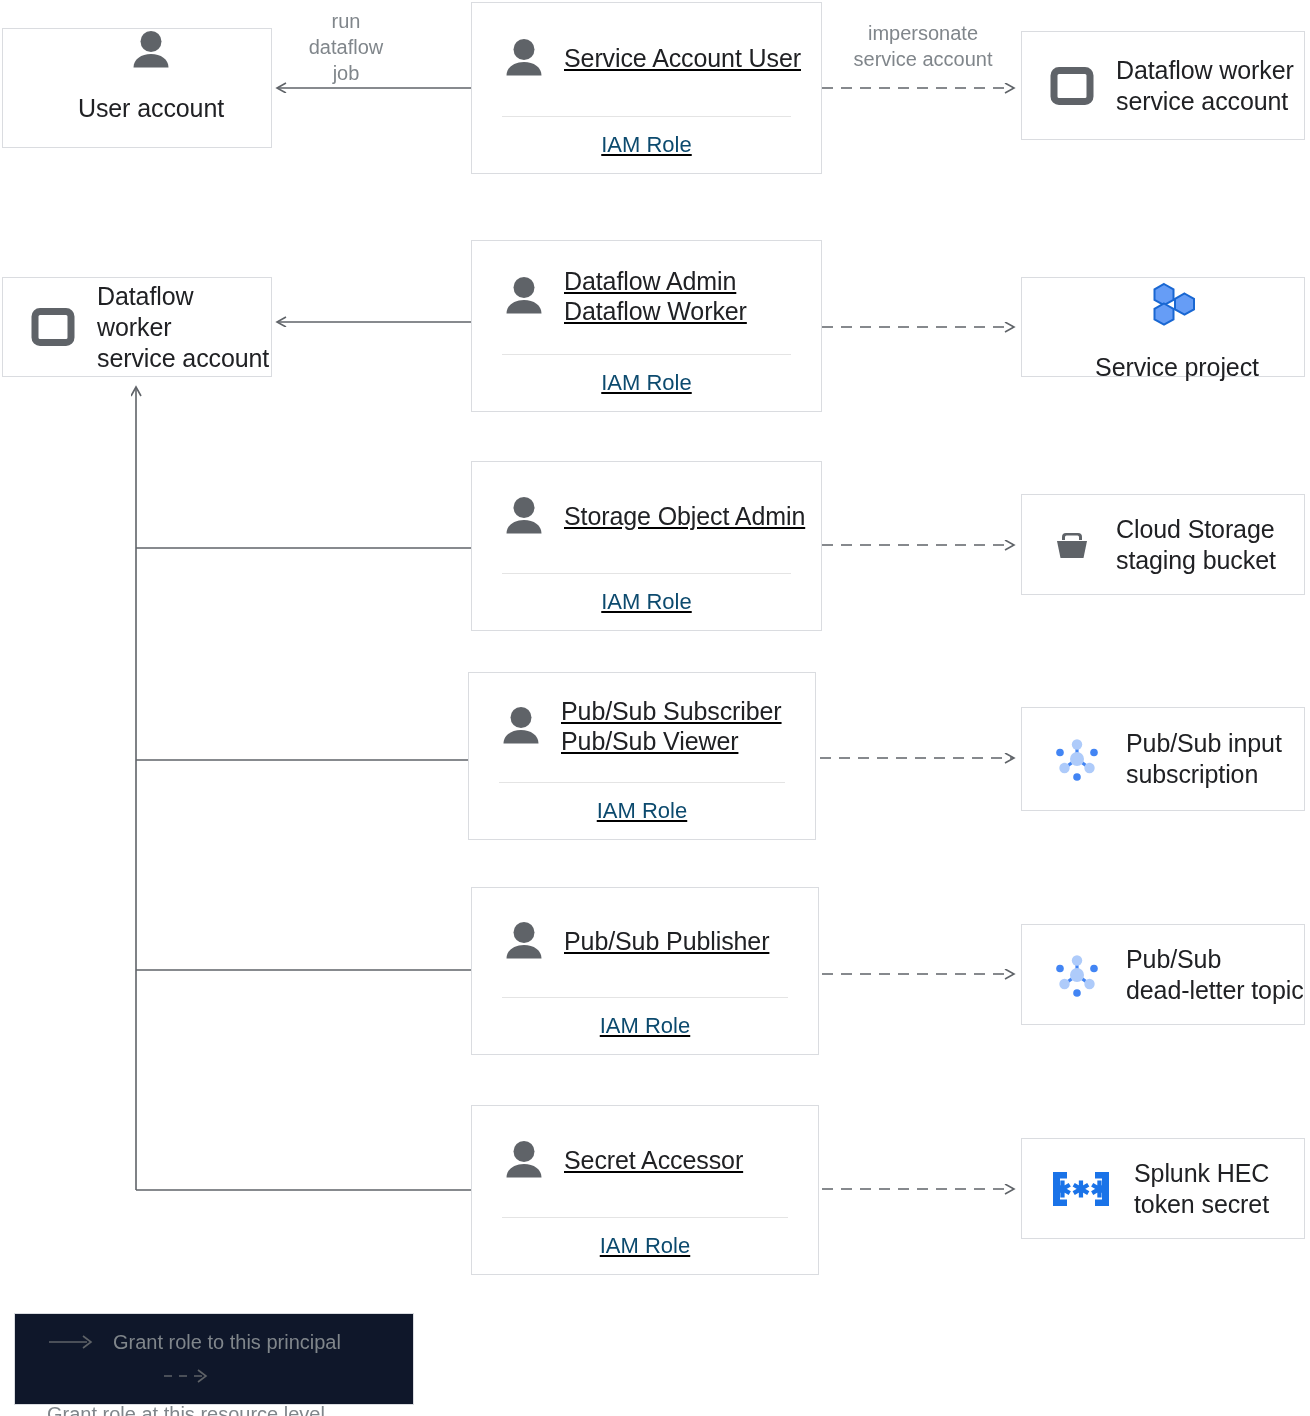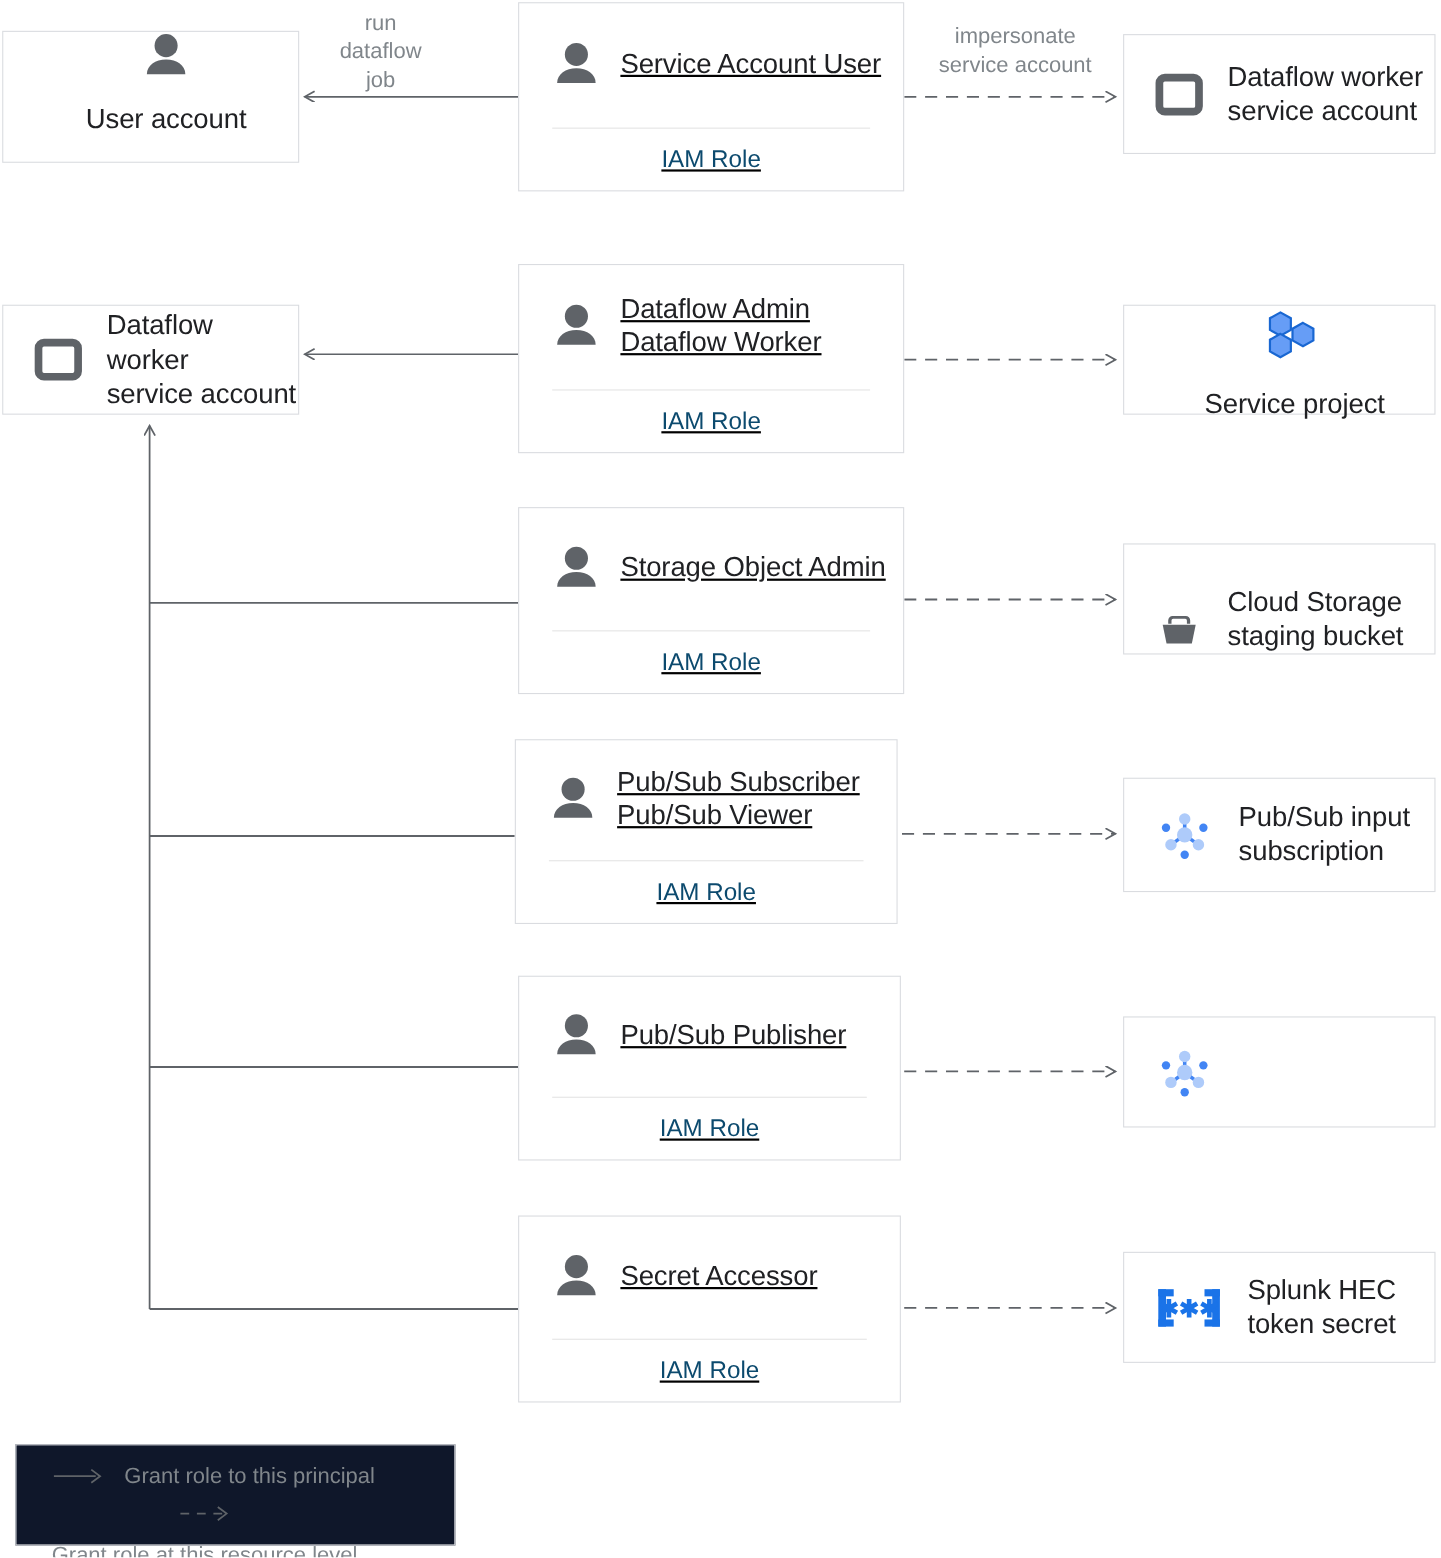--- a/index.html
+++ b/index.html
@@ -236,21 +236,21 @@
       <svg class="ico" width="40" height="42" viewBox="0 0 40 42">
         <circle cx="20" cy="12.5" r="10.5" fill="#5f6368"></circle>
         <path d="M2.5 38.5c0-8.2 7.8-13.5 17.5-13.5s17.5 5.3 17.5 13.5z" fill="#5f6368"></path>
       </svg>
       <div class="rc-title">Storage Object Admin</div>
     </div>
     <div class="rc-div"></div>
     <div class="rc-foot">IAM Role</div>
   </div>
 
-  <div class="box entity" style="left:1021px;top:494px;width:284px;height:101px;align-items:flex-end;">
+  <div class="box entity" style="left:1021px;top:494px;width:284px;height:101px;">
     <svg class="ico" width="44" height="44" viewBox="0 0 44 44">
       <path d="M16 10 h12 a4 4 0 0 1 4 4 v3 h-3 v-3 a1.5 1.5 0 0 0 -1.5 -1.5 h-11 A1.5 1.5 0 0 0 15 14 v3 h-3 v-3 a4 4 0 0 1 4 -4 z" fill="#5f6368"></path>
       <path d="M7 18 h30 l-3.5 17 h-23 z" fill="#5f6368"></path>
     </svg>
     <div class="label">Cloud Storage
 staging bucket</div>
   </div>
 
   <div class="box rolecard" style="left:468px;top:672px;width:348px;height:168px;">
     <div class="rc-top">
@@ -304,20 +304,22 @@
         <line x1="27" y1="27" x2="38" y2="35"></line>
       </g>
       <circle cx="27" cy="27" r="7" fill="#aecbfa"></circle>
       <circle cx="27" cy="12.5" r="5.2" fill="#aecbfa"></circle>
       <circle cx="14.5" cy="36" r="5.2" fill="#aecbfa"></circle>
       <circle cx="39.5" cy="36" r="5.2" fill="#aecbfa"></circle>
       <circle cx="10" cy="20.5" r="3.8" fill="#4285f4"></circle>
       <circle cx="44" cy="20.5" r="3.8" fill="#4285f4"></circle>
       <circle cx="27" cy="45" r="3.8" fill="#4285f4"></circle>
     </svg>
+    <div class="label">Pub/Sub
+dead-letter topic</div>
   </div>
 
   <div class="box rolecard" style="left:471px;top:1105px;width:348px;height:170px;">
     <div class="rc-top">
       <svg class="ico" width="40" height="42" viewBox="0 0 40 42">
         <circle cx="20" cy="12.5" r="10.5" fill="#5f6368"></circle>
         <path d="M2.5 38.5c0-8.2 7.8-13.5 17.5-13.5s17.5 5.3 17.5 13.5z" fill="#5f6368"></path>
       </svg>
       <div class="rc-title">Secret Accessor</div>
     </div>

